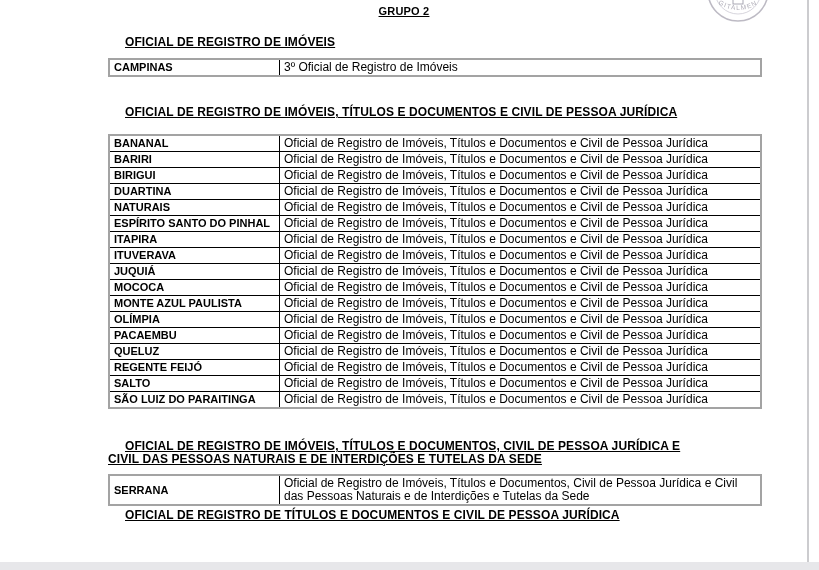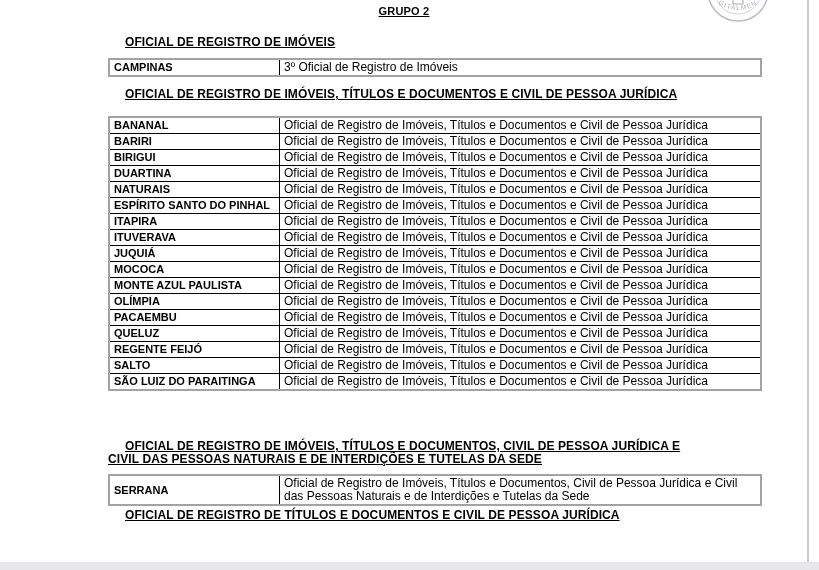--- a/index.html
+++ b/index.html
@@ -11,21 +11,21 @@
     position:absolute; top:5px; left:0; right:11px; text-align:center;
     font-size:11px; font-weight:bold; text-decoration:underline; letter-spacing:.2px;
   }
   .seal { position:absolute; top:0; left:696px; width:84px; height:26px; opacity:.85; }
   .sec { position:absolute; left:108px; width:602px; }
   .sec .heading {
     font-size:12px; line-height:13px; font-weight:bold;
     text-decoration:underline; text-indent:17px; letter-spacing:.1px;
   }
   .sec0 { top:36px; }  .sec0 table { margin-top:9px; }
-  .sec1 { top:88px; } .sec1 table { margin-top:15px; }
+  .sec1 { top:106px; } .sec1 table { margin-top:15px; }
   .sec2 { top:440px; } .sec2 table { margin-top:8px; }
   .sec3 { top:509px; } .sec3 table { margin-top:9px; }
   table {
     border-collapse:collapse; width:654px; table-layout:fixed;
     border:2px solid #a3a3a3;
   }
   td {
     border:1px solid #000; padding:1px 4px; font-size:12px; line-height:13px;
     overflow:hidden; white-space:normal;
   }

